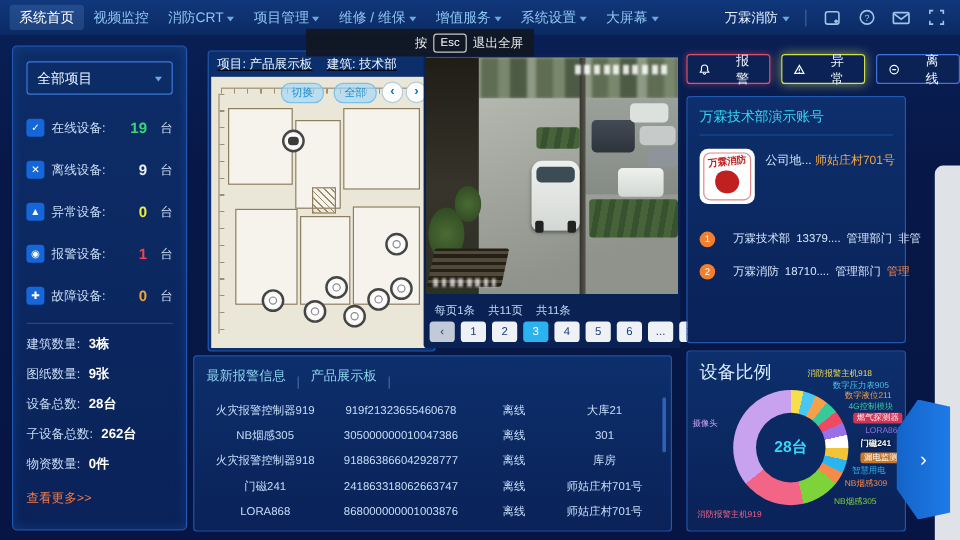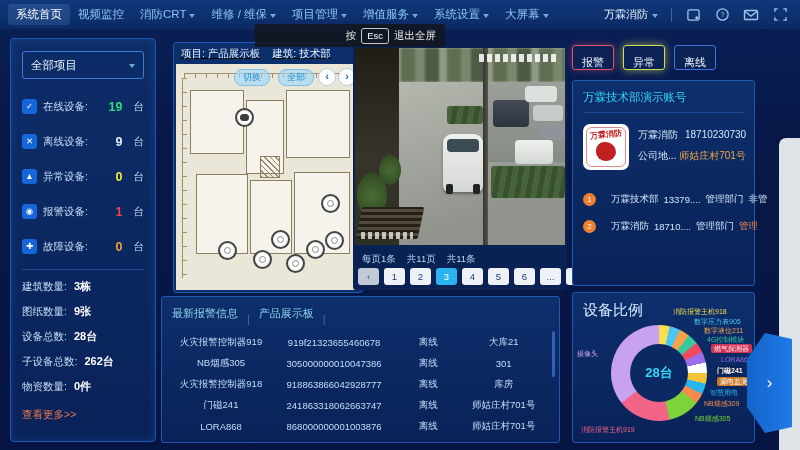--- a/index.html
+++ b/index.html
@@ -71,21 +71,21 @@
   .tab{cursor:pointer;padding-bottom:4px;}
   .tab.active{color:#35d8f5;border-bottom:2px solid #2bd1f5;font-weight:bold;}
   .tab-sep{color:#3f6cb0;}
   .tbl{margin-top:7px;font-size:9.5px;color:#c7ddf8;}
   .tr{display:flex;height:21px;align-items:center;}
   .td{text-align:center;overflow:hidden;white-space:nowrap;}
   .td-name{width:26%;}.td-id{width:34%;}.td-status{width:16%;}.td-loc{width:24%;}
   .tbl-scroll{position:absolute;right:4px;top:34px;width:3px;height:46px;background:#2f62b4;border-radius:2px;}
   
   .rt-buttons{position:absolute;left:572px;top:45px;display:flex;gap:9px;z-index:3;}
-  .rt-btn{height:23px;border-radius:3px;display:flex;align-items:center;gap:9px;padding:0 9px;font-size:11px;color:#f0f6ff;background:rgba(14,38,90,.55);border:1px solid;cursor:pointer;flex-direction:column;}
+  .rt-btn{height:23px;border-radius:3px;display:flex;align-items:center;gap:21px;padding:0 9px;font-size:11px;color:#f0f6ff;background:rgba(14,38,90,.55);border:1px solid;cursor:pointer;}
   .rt-alarm{border-color:#e0506a;box-shadow:0 0 6px rgba(240,80,110,.45);}
   .rt-abnormal{border-color:#cfe050;box-shadow:0 0 9px rgba(225,235,95,.6);}
   .rt-offline{border-color:#3f74d8;}
   .rt-btn svg{stroke:#fff;fill:none;stroke-width:1.5;}
   .account{position:absolute;left:572px;top:80px;width:183px;height:206px;background:linear-gradient(180deg,#0d2f6c,#0a2258);border:1px solid #2157ae;border-radius:3px;padding:9px 10px;box-sizing:border-box;z-index:3;}
   .acc-title{color:#35d8f5;font-size:11.5px;padding-bottom:7px;border-bottom:1px solid #1d4a96;}
   .acc-body{display:flex;gap:9px;margin-top:11px;}
   .logo{width:46px;height:46px;background:#fff;border-radius:7px;flex:none;position:relative;overflow:hidden;}
   .logo-txt{position:absolute;left:0;right:0;top:5px;text-align:center;color:#c02020;font-size:8px;font-weight:bold;transform:rotate(-6deg);}
   .logo-blob{position:absolute;left:13px;top:18px;width:20px;height:19px;background:#c02020;border-radius:45% 55% 50% 50%;}
@@ -122,25 +122,25 @@
         <span>系统首页</span>
       </div>
     <div class="nav-item">
         <span>视频监控</span>
       </div>
     <div class="nav-item">
         <span>消防CRT</span>
         <span class="caret"></span>
       </div>
     <div class="nav-item">
+        <span>项目管理</span>
+        <span class="caret"></span>
+      </div>
+    <div class="nav-item">
         <span>维修 / 维保</span>
-        <span class="caret"></span>
-      </div>
-    <div class="nav-item">
-        <span>项目管理</span>
         <span class="caret"></span>
       </div>
     <div class="nav-item">
         <span>增值服务</span>
         <span class="caret"></span>
       </div>
     <div class="nav-item">
         <span>系统设置</span>
         <span class="caret"></span>
       </div>
@@ -402,21 +402,20 @@
 
   <section class="account">
     <div class="acc-title">万霖技术部演示账号</div>
     <div class="acc-body">
       <div class="logo">
         <div class="logo-ring"></div>
         <div class="logo-txt">万霖消防</div>
         <div class="logo-blob"></div>
       </div>
       <div class="acc-lines">
-        <div><span>万霖消防</span><span class="acc-phone">18710230730</span></div>
         <div><span>公司地...</span> <span class="addr">师姑庄村701号</span></div>
       </div>
     </div>
     <div class="members">
       <div class="member">
         <span class="mnum">1</span>
         <span class="mname">万霖技术部</span>
         <span class="mphone">13379....</span>
         <span class="mdept">管理部门</span>
         <span class="mrole">非管</span>

